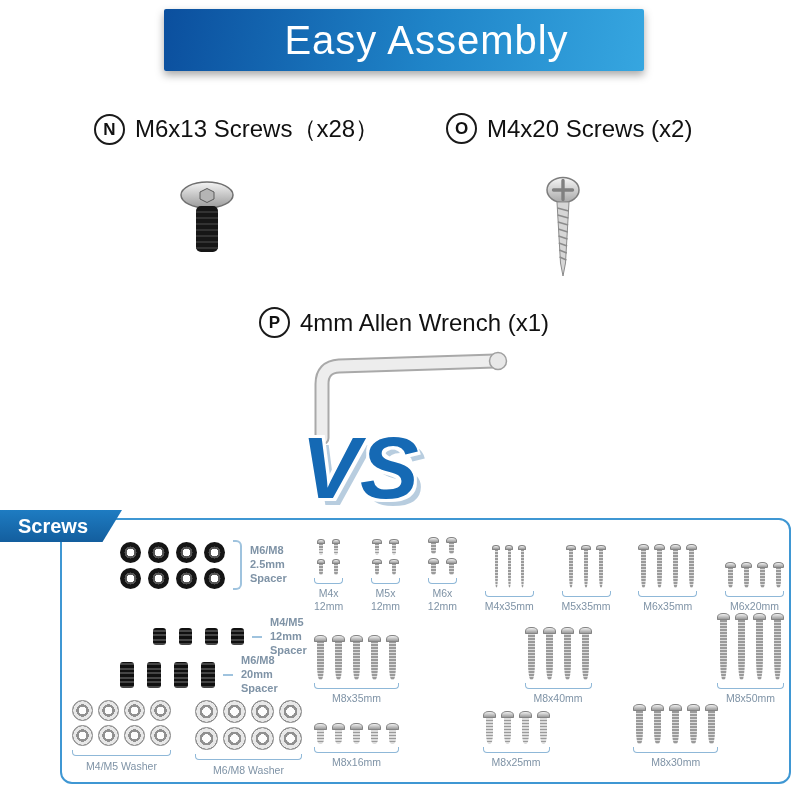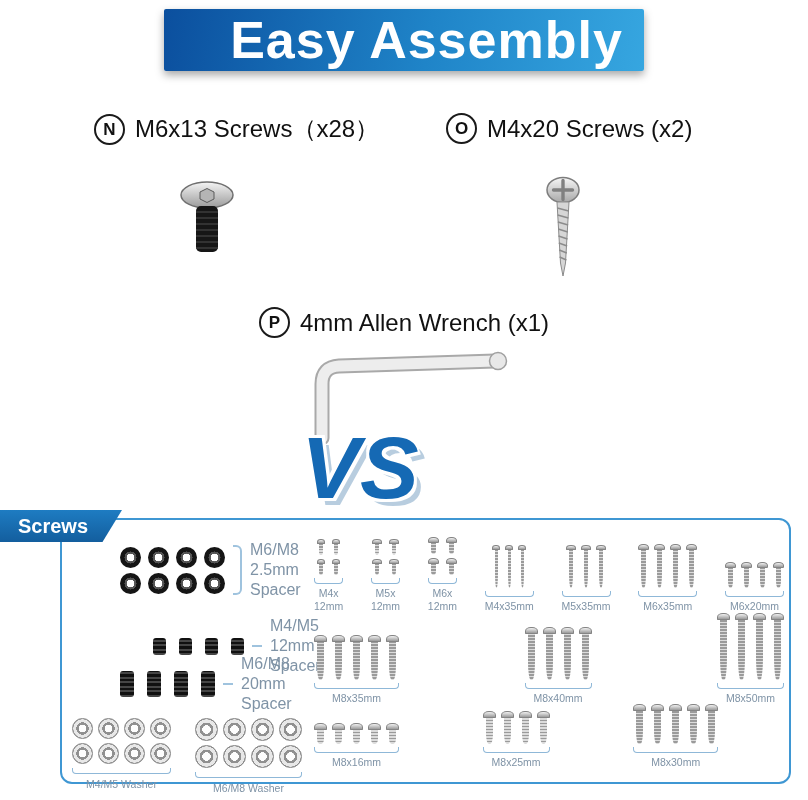--- a/index.html
+++ b/index.html
@@ -4,21 +4,21 @@
 <style>
   html,body{margin:0;padding:0;background:#fff;}
   .page{position:relative;width:808px;height:800px;background:#fff;overflow:hidden;
         font-family:"Liberation Sans",sans-serif;color:#111;}
 
   
   .banner{position:absolute;left:164px;top:9px;width:480px;height:62px;
           display:flex;align-items:center;justify-content:center;
           background:linear-gradient(100deg,#0b4f9e 0%,#1f84c8 55%,#36a6e0 100%);
           box-shadow:0 4px 8px rgba(0,0,0,.35);border-radius:2px;}
-  .banner-title{color:#fff;font-size:52px;font-weight:bold;letter-spacing:1px;margin-left:45px;}
+  .banner-title{color:#fff;font-size:40px;font-weight:normal;letter-spacing:1px;margin-left:45px;}
 
   
   .kit-item{position:absolute;display:flex;align-items:center;gap:10px;font-size:24px;}
   .circle-letter{display:inline-flex;align-items:center;justify-content:center;flex:0 0 auto;
                  width:27px;height:27px;border:2.2px solid #1a1a1a;border-radius:50%;
                  font-weight:bold;font-size:17px;line-height:1;}
   .item-n{left:94px;top:113px;}
   .item-o{left:446px;top:113px;}
   .item-p{left:0;top:307px;width:808px;justify-content:center;}
 
@@ -45,22 +45,22 @@
   .spacer-group{position:absolute;display:flex;align-items:center;gap:8px;}
   .g-rings{left:58px;top:20px;}
   .g-sp12{left:62px;top:96px;padding-left:29px;}
   .g-sp20{left:58px;top:134px;}
   .rings-grid{display:grid;grid-template-columns:repeat(4,auto);gap:5px 7px;}
   .washers-grid{display:grid;grid-template-columns:repeat(4,auto);gap:4px 5px;}
   .cyl-row{display:flex;gap:13px;align-items:center;}
   .brace{width:7px;height:46px;border:2px solid #9fc3de;border-left:none;
          border-radius:0 6px 6px 0;}
   .dash{width:10px;height:2px;background:#9fc3de;}
-  .sp-label{font-size:16px;color:#7f93a6;line-height:1.25;white-space:pre-line;}
-  .washer-area{position:absolute;left:10px;top:198px;display:flex;gap:24px;}
+  .sp-label{font-size:11px;color:#7f93a6;line-height:1.25;white-space:pre-line;font-weight:bold;}
+  .washer-area{position:absolute;left:10px;top:180px;display:flex;gap:24px;}
   .washer-group{display:flex;flex-direction:column;align-items:center;gap:4px;}
 
   
   .piece{display:block;}
   .ring{width:21px;height:21px;border-radius:50%;
         background:radial-gradient(circle,#ffffff 0 26%,#555 27% 40%,#151515 41% 100%);}
   .washer{width:21px;height:21px;border-radius:50%;box-sizing:border-box;border:1px solid #858585;
         background:radial-gradient(circle,#fdfdfd 0 28%,#909090 29% 46%,#e8e8e8 47% 68%,#a0a0a0 69% 100%);}
   .washer-big{width:23px;height:23px;}
   .cyl{background:repeating-linear-gradient(0deg,#454545 0 2px,#101010 2px 4.5px);border-radius:3px;}

